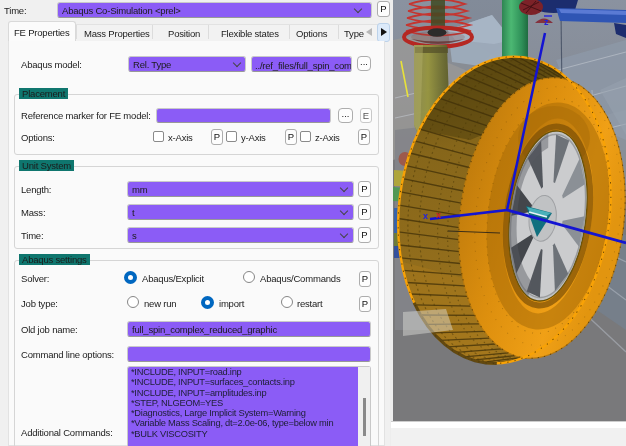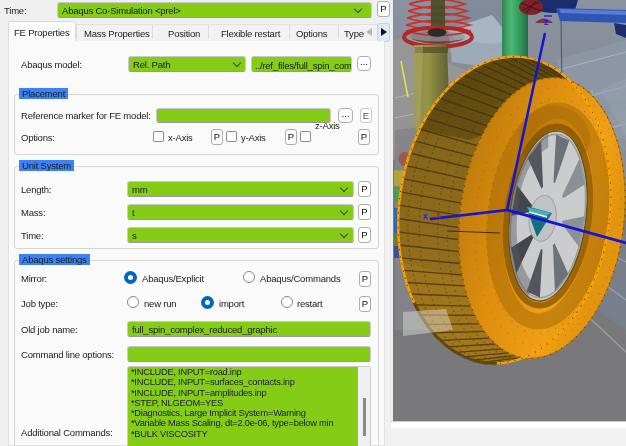--- a/index.html
+++ b/index.html
@@ -1,76 +1,76 @@
 <!DOCTYPE html>
 <html><head><meta charset="utf-8"><style>
 *{margin:0;padding:0;box-sizing:border-box}
 html,body{width:626px;height:446px;overflow:hidden}
 body{font-family:"Liberation Sans",sans-serif;font-size:9.5px;color:#1b1b1b;background:#f0f0f0;position:relative}
 .abs{position:absolute}
 .lbl{position:absolute;white-space:nowrap;letter-spacing:-0.2px}
-.field{position:absolute;background:#84cc16;border:1px solid #c9c9c9;border-bottom-color:#989898;border-radius:3px}
+.field{position:absolute;background:#8b5cf6;border:1px solid #c9c9c9;border-bottom-color:#989898;border-radius:3px}
 .chev{position:absolute;width:6px;height:6px;border-right:1.3px solid #454545;border-bottom:1.3px solid #454545;transform:rotate(45deg)}
 .pbtn{position:absolute;background:#fdfdfd;border:1px solid #adadad;border-radius:3px;text-align:center;font-size:9.5px;color:#111;line-height:14px;width:13px;height:16px}
 .cb{position:absolute;width:11px;height:11px;background:#fff;border:1px solid #8a8a8a;border-radius:2px}
 .rad{position:absolute;width:12px;height:12px;border-radius:50%;background:#fff;border:1px solid #868686}
 .radon{position:absolute;width:13px;height:13px;border-radius:50%;background:#fff;border:4px solid #0067c0}
 .fset{position:absolute;border:1px solid #d5d5d5;border-radius:3px;left:14px;width:365px}
-.leg{position:absolute;background:#3b82f6;padding:0 3px;letter-spacing:-0.2px;white-space:nowrap}
+.leg{position:absolute;background:#0f766e;padding:0 3px;letter-spacing:-0.2px;white-space:nowrap}
 </style></head><body>
 
 <div class="lbl" style="left:4px;top:5px">Time:</div>
 <div class="field" style="left:57px;top:2px;width:315px;height:16px"></div>
 <div class="lbl" style="left:62px;top:5px">Abaqus Co-Simulation &lt;prel&gt;</div>
 <div class="chev" style="left:355px;top:6px"></div>
 <div class="pbtn" style="left:377px;top:1px">P</div>
 
 <div class="abs" style="left:8px;top:24px;width:377px;height:17px;background:#f2f2f2;border:1px solid #e2e2e2;border-bottom:none"></div>
 <div class="abs" style="left:8px;top:21px;width:68px;height:20px;background:#fbfbfb;border:1px solid #d9d9d9;border-bottom:none;border-radius:3px 3px 0 0"></div>
 <div class="lbl" style="left:14px;top:27px">FE Properties</div>
 <div class="lbl" style="left:84px;top:28px">Mass Properties</div>
 <div class="abs" style="left:76px;top:25px;width:1px;height:14px;background:#dcdcdc"></div>
 <div class="abs" style="left:152px;top:25px;width:1px;height:14px;background:#dcdcdc"></div>
 <div class="lbl" style="left:168px;top:28px">Position</div>
 <div class="abs" style="left:208px;top:25px;width:1px;height:14px;background:#dcdcdc"></div>
-<div class="lbl" style="left:221px;top:28px">Flexible restart</div>
+<div class="lbl" style="left:221px;top:28px">Flexible states</div>
 <div class="abs" style="left:289px;top:25px;width:1px;height:14px;background:#dcdcdc"></div>
 <div class="lbl" style="left:296px;top:28px">Options</div>
 <div class="abs" style="left:338px;top:25px;width:1px;height:14px;background:#dcdcdc"></div>
 <div class="lbl" style="left:344px;top:28px;width:22px;overflow:hidden">Type</div>
 <div class="abs" style="left:366px;top:28px;width:0;height:0;border-top:4.5px solid transparent;border-bottom:4.5px solid transparent;border-right:6px solid #b8b8b8"></div>
 <div class="abs" style="left:377px;top:23px;width:13px;height:19px;background:#dceafa;border:1px solid #bcd2ea;border-radius:3px"></div>
 <div class="abs" style="left:381px;top:28px;width:0;height:0;border-top:4.5px solid transparent;border-bottom:4.5px solid transparent;border-left:6px solid #111"></div>
 
 <div class="abs" style="left:8px;top:41px;width:377px;height:405px;background:#fafafa;border:1px solid #e2e2e2;border-top:none"></div>
 
 <div class="lbl" style="left:21px;top:59px">Abaqus model:</div>
 <div class="field" style="left:128px;top:56px;width:118px;height:16px"></div>
-<div class="lbl" style="left:133px;top:59px">Rel. Path</div>
+<div class="lbl" style="left:133px;top:59px">Rel. Type</div>
 <div class="chev" style="left:234px;top:60px"></div>
 <div class="field" style="left:251px;top:56px;width:101px;height:16px;overflow:hidden">
     <span style="position:absolute;left:3px;top:3px;white-space:nowrap;letter-spacing:-0.2px">../ref_files/full_spin_com</span>
   </div>
 <div class="pbtn" style="left:357px;top:56px;width:14px;height:15px;border-radius:4px;line-height:9px">...</div>
 
 <div class="fset" style="top:94px;height:61px"></div>
 <div class="leg" style="left:19px;top:88px">Placement</div>
 <div class="lbl" style="left:21px;top:110px">Reference marker for FE model:</div>
 <div class="field" style="left:156px;top:108px;width:175px;height:15px"></div>
 <div class="pbtn" style="left:338px;top:108px;width:15px;height:15px;border-radius:4px;line-height:9px">...</div>
 <div class="pbtn" style="left:360px;top:108px;width:12px;height:15px;border-color:#c9c9c9;line-height:13px;color:#555">E</div>
 <div class="lbl" style="left:21px;top:132px">Options:</div>
 <div class="cb" style="left:153px;top:131px"></div>
 <div class="lbl" style="left:168px;top:132px">x-Axis</div>
 <div class="pbtn" style="left:211px;top:129px;width:12px">P</div>
 <div class="cb" style="left:226px;top:131px"></div>
 <div class="lbl" style="left:241px;top:132px">y-Axis</div>
 <div class="pbtn" style="left:285px;top:129px;width:12px">P</div>
 <div class="cb" style="left:300px;top:131px"></div>
-<div class="lbl" style="left:315px;top:120px">z-Axis</div>
+<div class="lbl" style="left:315px;top:132px">z-Axis</div>
 <div class="pbtn" style="left:358px;top:129px;width:12px">P</div>
 
 <div class="fset" style="top:166px;height:83px"></div>
 <div class="leg" style="left:19px;top:160px">Unit System</div>
 <div class="lbl" style="left:21px;top:184px">Length:</div>
 <div class="field" style="left:127px;top:181px;width:227px;height:16px"></div>
 <div class="lbl" style="left:132px;top:184px">mm</div>
 <div class="chev" style="left:341px;top:185px"></div>
 <div class="pbtn" style="left:358px;top:181px;width:13px">P</div>
 <div class="lbl" style="left:21px;top:207px">Mass:</div>
@@ -79,21 +79,21 @@
 <div class="chev" style="left:341px;top:208px"></div>
 <div class="pbtn" style="left:358px;top:204px;width:13px">P</div>
 <div class="lbl" style="left:21px;top:230px">Time:</div>
 <div class="field" style="left:127px;top:227px;width:227px;height:16px"></div>
 <div class="lbl" style="left:132px;top:230px">s</div>
 <div class="chev" style="left:341px;top:231px"></div>
 <div class="pbtn" style="left:358px;top:227px;width:13px">P</div>
 
 <div class="fset" style="top:260px;height:200px"></div>
 <div class="leg" style="left:19px;top:254px">Abaqus settings</div>
-<div class="lbl" style="left:21px;top:273px">Mirror:</div>
+<div class="lbl" style="left:21px;top:273px">Solver:</div>
 <div class="radon" style="left:124px;top:271px"></div>
 <div class="lbl" style="left:142px;top:273px">Abaqus/Explicit</div>
 <div class="rad" style="left:243px;top:271px"></div>
 <div class="lbl" style="left:260px;top:273px">Abaqus/Commands</div>
 <div class="pbtn" style="left:359px;top:271px;width:12px">P</div>
 <div class="lbl" style="left:21px;top:298px">Job type:</div>
 <div class="rad" style="left:127px;top:296px"></div>
 <div class="lbl" style="left:144px;top:298px">new run</div>
 <div class="radon" style="left:201px;top:296px"></div>
 <div class="lbl" style="left:219px;top:298px">import</div>

